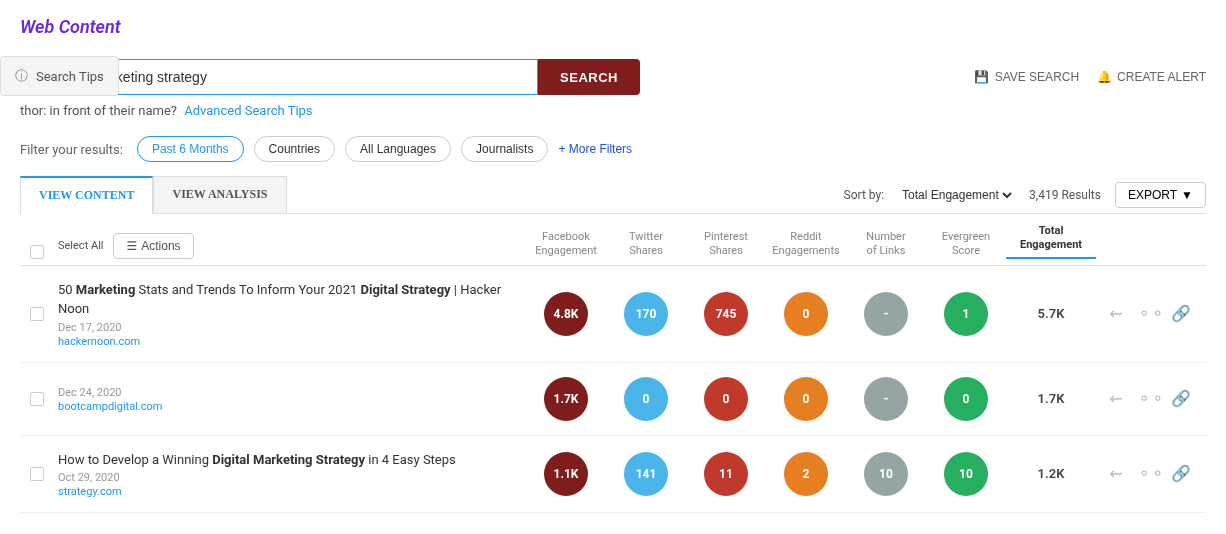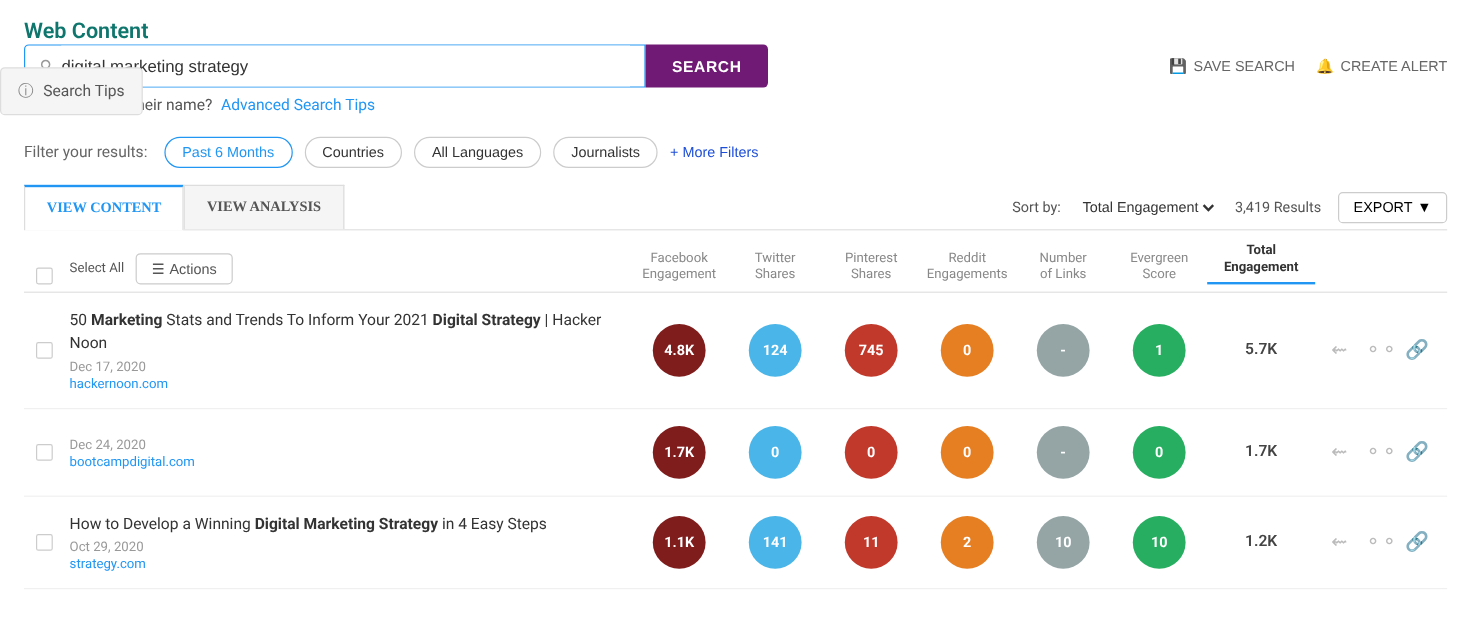--- a/index.html
+++ b/index.html
@@ -1,24 +1,24 @@
 <!DOCTYPE html>
 <html><head>
   <meta charset="utf-8">
   <style>
     * { box-sizing: border-box; margin: 0; padding: 0; }
     body { font-family: -apple-system, BlinkMacSystemFont, 'Segoe UI', Roboto, sans-serif; background: #fff; font-size: 13px; color: #333; }
 
     .page { padding: 16px 20px; max-width: 1226px; }
 
-    .page-title { font-size: 18px; font-weight: 600; color: #0f766e; margin-bottom: 0; }
+    .page-title { font-size: 18px; font-weight: 600; color: #6d28d9; margin-bottom: 22px; font-style: italic; }
     .search-input-wrap { display: flex; align-items: center; border: 1.5px solid #2196f3; border-radius: 4px 0 0 4px; padding: 0 12px; flex: 1; max-width: 580px; background: #fff; }
     .search-icon { color: #999; margin-right: 8px; font-size: 14px; }
     .search-input { border: none; outline: none; font-size: 14px; width: 100%; color: #333; padding: 9px 0; }
-    .search-btn { background: #701a75; color: #fff; border: none; padding: 10px 22px; font-size: 13px; font-weight: 600; cursor: pointer; border-radius: 0 4px 4px 0; letter-spacing: 0.5px; }
+    .search-btn { background: #7f1d1d; color: #fff; border: none; padding: 10px 22px; font-size: 13px; font-weight: 600; cursor: pointer; border-radius: 0 4px 4px 0; letter-spacing: 0.5px; }
 
     .search-tips-dropdown { background: #f5f5f5; border: 1px solid #ddd; border-radius: 4px; padding: 10px 14px; margin-top: 4px; max-width: 340px; display: flex; align-items: center; gap: 8px; color: #555; font-size: 13px; position: absolute; z-index: 10; top: 52px; left: 0; }
 
     .filter-bar { display: flex; align-items: center; gap: 10px; margin: 18px 0 14px; }
     .filter-label { color: #666; font-size: 13px; margin-right: 4px; }
     .filter-btn { border: 1px solid #ccc; background: #fff; border-radius: 20px; padding: 5px 14px; font-size: 12px; color: #333; cursor: pointer; white-space: nowrap; }
     .filter-btn.active { border-color: #2196f3; color: #2196f3; background: #fff; }
     .more-filters-btn { border: none; background: none; color: #1d4ed8; font-size: 12px; cursor: pointer; display: flex; align-items: center; gap: 4px; }
 
     .tabs-and-sort { display: flex; align-items: center; justify-content: space-between; border-bottom: 1px solid #e0e0e0; margin-bottom: 0; }
@@ -166,21 +166,21 @@
       <div class="article-title">
         50 <strong>Marketing</strong> Stats and Trends To Inform Your 2021 <strong>Digital Strategy</strong> | Hacker Noon
       </div>
       <div class="article-meta">Dec 17, 2020</div>
       <div class="article-domain">hackernoon.com</div>
     </div>
     <div style="text-align:center;">
       <div class="circle-badge circle-blue-dark">4.8K</div>
     </div>
     <div style="text-align:center;">
-      <div class="circle-badge circle-blue-light">124</div>
+      <div class="circle-badge circle-blue-light">170</div>
     </div>
     <div style="text-align:center;">
       <div class="circle-badge circle-red">745</div>
     </div>
     <div style="text-align:center;">
       <div class="circle-badge circle-orange">0</div>
     </div>
     <div style="text-align:center;">
       <div class="circle-badge circle-gray">-</div>
     </div>

